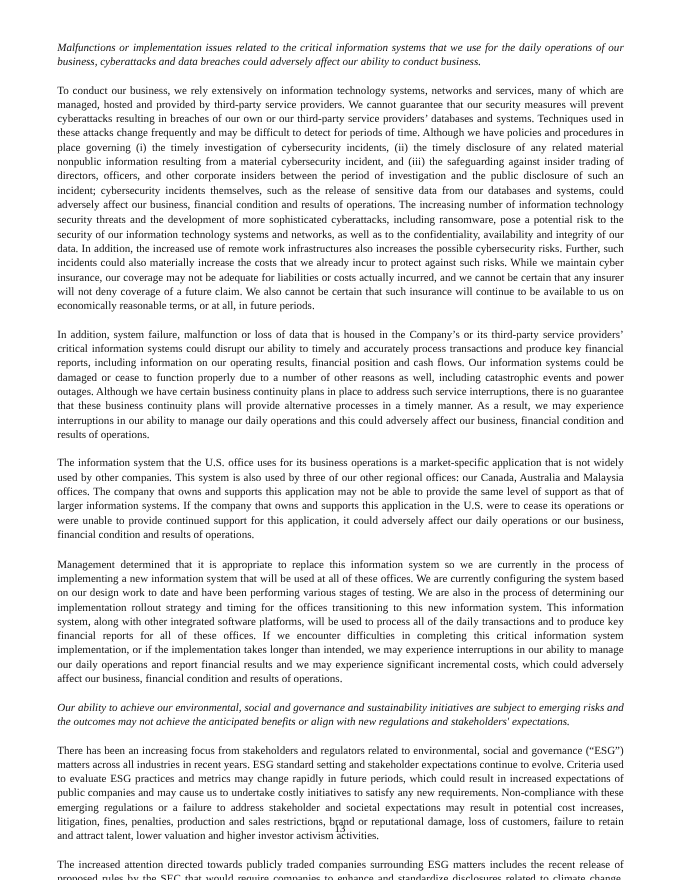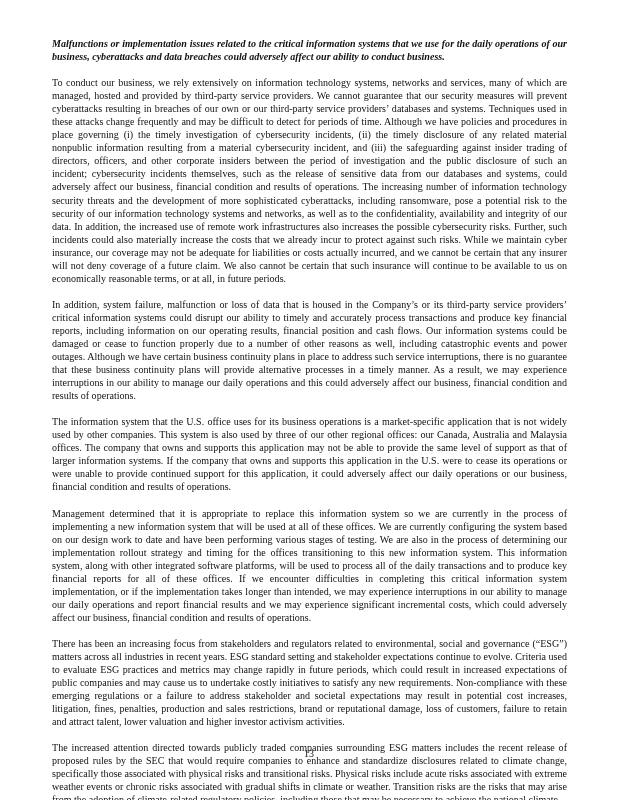--- a/index.html
+++ b/index.html
@@ -8,21 +8,21 @@
     position: absolute;
     left: 52px;
     top: 37px;
     width: 515px;
     font-family: "Liberation Serif", serif;
     font-size: 10.05px;
     line-height: 13.05px;
     color: #111111;
   }
   .heading {
-    font-weight: bold;
+    font-weight: normal;
     font-style: italic;
     text-align: justify;
     margin: 0 0 13px 0;
   }
   .para {
     text-align: justify;
     margin: 0 0 13px 0;
     font-family: Liberation Serif, serif;
   }
   .page-number {
@@ -41,18 +41,19 @@
 
 <div class="page">
   <section>
     <p class="heading">Malfunctions or implementation issues related to the critical information systems that we use for the daily operations of our business, cyberattacks and data breaches could adversely affect our ability to conduct business.</p>
     <p class="para">To conduct our business, we rely extensively on information technology systems, networks and services, many of which are managed, hosted and provided by third-party service providers. We cannot guarantee that our security measures will prevent cyberattacks resulting in breaches of our own or our third-party service providers’ databases and systems. Techniques used in these attacks change frequently and may be difficult to detect for periods of time. Although we have policies and procedures in place governing (i) the timely investigation of cybersecurity incidents, (ii) the timely disclosure of any related material nonpublic information resulting from a material cybersecurity incident, and (iii) the safeguarding against insider trading of directors, officers, and other corporate insiders between the period of investigation and the public disclosure of such an incident; cybersecurity incidents themselves, such as the release of sensitive data from our databases and systems, could adversely affect our business, financial condition and results of operations. The increasing number of information technology security threats and the development of more sophisticated cyberattacks, including ransomware, pose a potential risk to the security of our information technology systems and networks, as well as to the confidentiality, availability and integrity of our data. In addition, the increased use of remote work infrastructures also increases the possible cybersecurity risks. Further, such incidents could also materially increase the costs that we already incur to protect against such risks. While we maintain cyber insurance, our coverage may not be adequate for liabilities or costs actually incurred, and we cannot be certain that any insurer will not deny coverage of a future claim. We also cannot be certain that such insurance will continue to be available to us on economically reasonable terms, or at all, in future periods.</p>
     <p class="para">In addition, system failure, malfunction or loss of data that is housed in the Company’s or its third-party service providers’ critical information systems could disrupt our ability to timely and accurately process transactions and produce key financial reports, including information on our operating results, financial position and cash flows. Our information systems could be damaged or cease to function properly due to a number of other reasons as well, including catastrophic events and power outages. Although we have certain business continuity plans in place to address such service interruptions, there is no guarantee that these business continuity plans will provide alternative processes in a timely manner. As a result, we may experience interruptions in our ability to manage our daily operations and this could adversely affect our business, financial condition and results of operations.</p>
     <p class="para">The information system that the U.S. office uses for its business operations is a market-specific application that is not widely used by other companies. This system is also used by three of our other regional offices: our Canada, Australia and Malaysia offices. The company that owns and supports this application may not be able to provide the same level of support as that of larger information systems. If the company that owns and supports this application in the U.S. were to cease its operations or were unable to provide continued support for this application, it could adversely affect our daily operations or our business, financial condition and results of operations.</p>
     <p class="para">Management determined that it is appropriate to replace this information system so we are currently in the process of implementing a new information system that will be used at all of these offices. We are currently configuring the system based on our design work to date and have been performing various stages of testing. We are also in the process of determining our implementation rollout strategy and timing for the offices transitioning to this new information system. This information system, along with other integrated software platforms, will be used to process all of the daily transactions and to produce key financial reports for all of these offices. If we encounter difficulties in completing this critical information system implementation, or if the implementation takes longer than intended, we may experience interruptions in our ability to manage our daily operations and report financial results and we may experience significant incremental costs, which could adversely affect our business, financial condition and results of operations.</p>
   </section>
   <section>
+    <p class="heading">Our ability to achieve our environmental, social and governance and sustainability initiatives are subject to emerging risks and the outcomes may not achieve the anticipated benefits or align with new regulations and stakeholders' expectations.</p>
     <p class="para">There has been an increasing focus from stakeholders and regulators related to environmental, social and governance (“ESG”) matters across all industries in recent years. ESG standard setting and stakeholder expectations continue to evolve. Criteria used to evaluate ESG practices and metrics may change rapidly in future periods, which could result in increased expectations of public companies and may cause us to undertake costly initiatives to satisfy any new requirements. Non-compliance with these emerging regulations or a failure to address stakeholder and societal expectations may result in potential cost increases, litigation, fines, penalties, production and sales restrictions, brand or reputational damage, loss of customers, failure to retain and attract talent, lower valuation and higher investor activism activities.</p>
     <p class="para">The increased attention directed towards publicly traded companies surrounding ESG matters includes the recent release of proposed rules by the SEC that would require companies to enhance and standardize disclosures related to climate change, specifically those associated with physical risks and transitional risks. Physical risks include acute risks associated with extreme weather events or chronic risks associated with gradual shifts in climate or weather. Transition risks are the risks that may arise from the adoption of climate-related regulatory policies, including those that may be necessary to achieve the national climate</p>
   </section>
 </div>
 
 <div class="page-number">13</div>
 
 </body></html>

